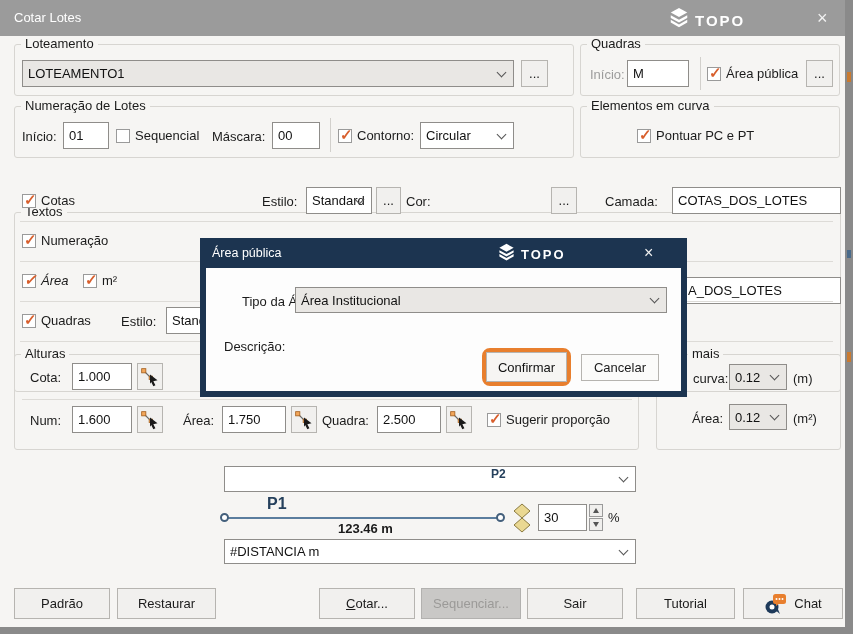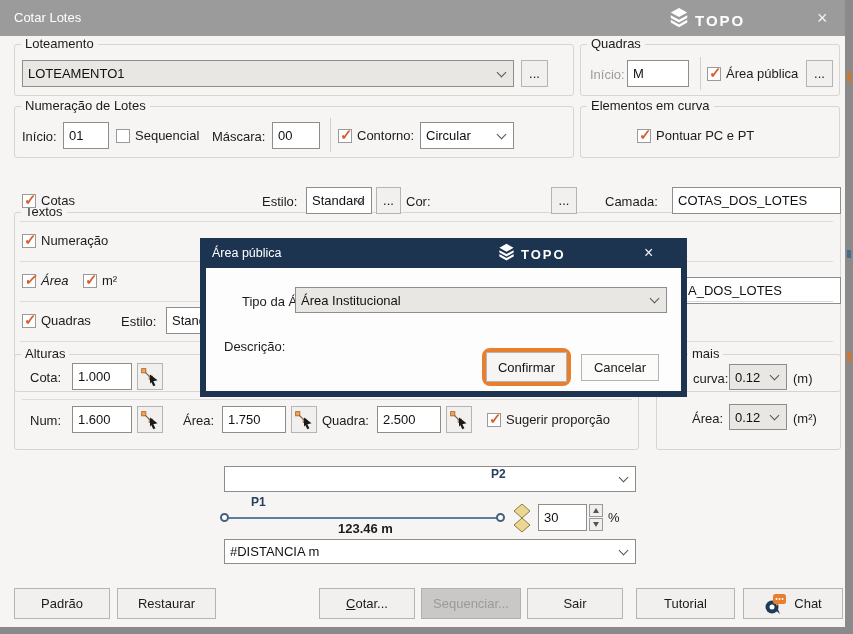--- a/index.html
+++ b/index.html
@@ -234,21 +234,21 @@
     <span class="label" style="left:692px;top:411px;">Área:</span>
     <div class="combo gray" style="left:729px;top:404px;width:58px;height:26px;">
         <span>0.12</span>
       </div>
     <span class="label" style="left:793px;top:411px;">(m²)</span>
 
     <div class="combo" style="left:224px;top:466px;width:412px;height:26px;">
         <span></span>
       </div>
 
-    <span class="label b" style="left:221px;top:495px;font-size:12px;color:#25405c;padding-left:30px;">P1</span>
+    <span class="label b" style="left:237px;top:495px;font-size:16px;color:#25405c;padding-left:30px;">P1</span>
     <span class="label b" style="left:491px;top:467px;font-size:12px;color:#25405c;">P2</span>
     <div class="p-line" style="left:228px;top:517px;width:272px;"></div>
     <div class="circle" style="left:220px;top:513px;"></div>
     <div class="circle" style="left:496px;top:513px;"></div>
     <span class="label b" style="left:338px;top:521px;">123.46 m</span>
 
     <span style="position:absolute;left:512px;top:503px;">
       <svg width="20" height="30" viewBox="0 0 20 30">
           <polygon points="10,1 18,8 10,15 2,8" fill="#ead892" stroke="#8a7a40"></polygon>
           <polygon points="10,15 18,22 10,29 2,22" fill="#ead892" stroke="#8a7a40"></polygon>

